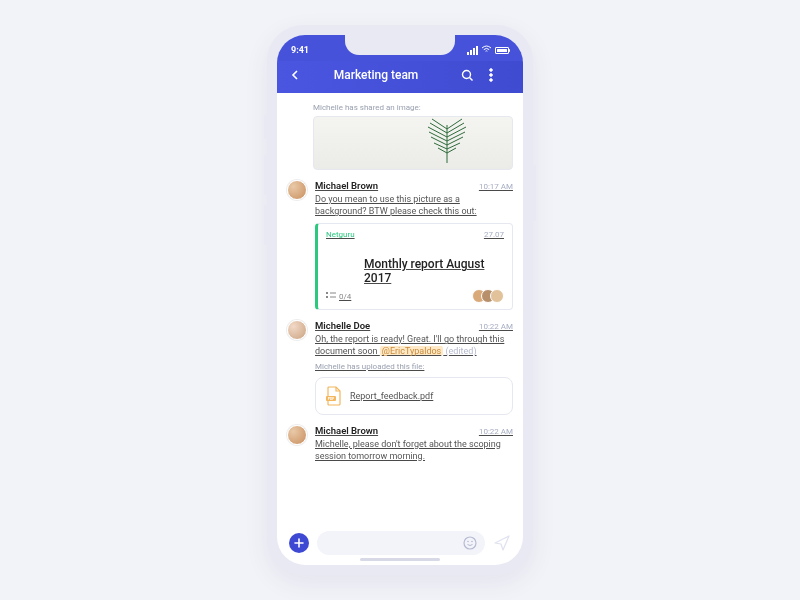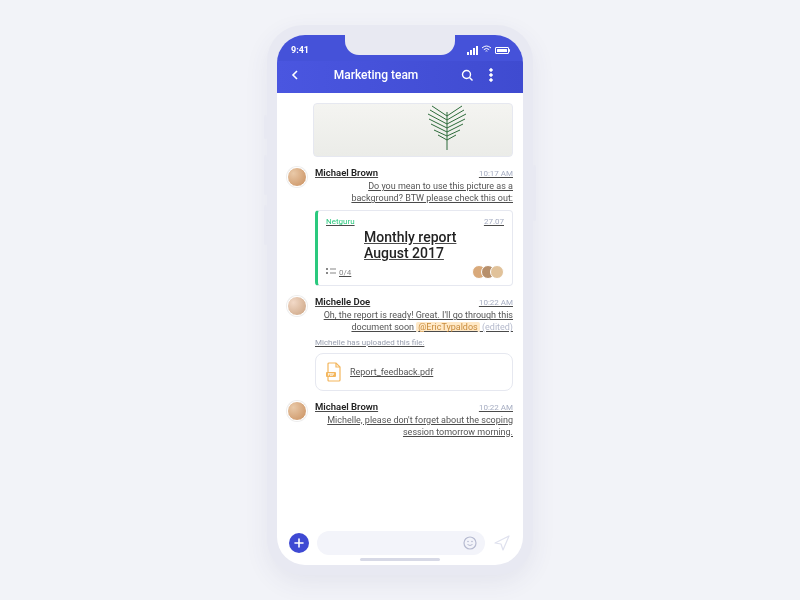--- a/index.html
+++ b/index.html
@@ -93,35 +93,35 @@
   .leaf { position:absolute; right:30px; top:-2px; }
   .leaf path { stroke:#2d6b3a; fill:none; stroke-width:1;}
   .msg { display:flex; gap:8px; margin-top:10px;text-decoration:underline; }
   .avatar { width:20px; height:20px; border-radius:50%; flex-shrink:0; }
   .av-m { background: radial-gradient(circle at 30% 30%, #e9c9a8, #c98f5e); border:1px solid #fff; box-shadow:0 0 0 1px #eee; }
   .av-f { background: radial-gradient(circle at 30% 30%, #f2d9c7, #caa280); border:1px solid #fff; box-shadow:0 0 0 1px #eee; }
   .msg-body { flex:1; }
   .msg-head { display:flex; justify-content:space-between; align-items:baseline; }
   .name { font-weight:600; font-size:9.5px; color:#222; }
   .time { font-size:8px; color:#a6adc2; }
-  .text { font-size:9px; color:#555; line-height:1.35; margin-top:2px;text-align:right; }
+  .text { font-size:9px; color:#555; line-height:1.35; margin-top:2px; }
   .mention { background:#ffe9c7; color:#c88b3c; border-radius:2px; padding:0 2px; }
   .edited { color:#b4b9cc; }
 
   .task-card {
     margin-top:6px;
     border:1px solid #e6e8f0;
     border-left:3px solid #2ac97e;
     border-radius:4px;
     padding:6px 8px;
   }
   .task-top { display:flex; justify-content:space-between; align-items:center; }
   .task-source { color:#2ac97e; font-size:8px; }
   .task-date { color:#a6adc2; font-size:8px; }
-  .task-title { font-size:14px; color:#222; font-weight:500; margin-top:3px;padding-left:38px; }
+  .task-title { font-size:12px; color:#222; font-weight:500; margin-top:18px;padding-left:38px; }
   .task-bottom { display:flex; justify-content:space-between; align-items:center; margin-top:4px; }
   .task-count { font-size:8px; color:#888; display:flex; align-items:center; gap:3px; }
   .task-avs { display:flex; }
   .task-avs .mini { width:14px; height:14px; border-radius:50%; border:1.5px solid #fff; margin-left:-5px; }
   .mini1 { background:#d9a97a; } .mini2{ background:#b78f6b;} .mini3{ background:#e1c29a;}
 
   .file-card {
     margin-top:6px;
     border:1px solid #e6e8f0;
     border-radius:8px;
@@ -210,20 +210,21 @@
       <div class="nav-icon">
         <svg width="4" height="14" viewBox="0 0 4 14">
             <circle cx="2" cy="2" r="1.3" fill="#fff"></circle>
             <circle cx="2" cy="7" r="1.3" fill="#fff"></circle>
             <circle cx="2" cy="12" r="1.3" fill="#fff"></circle>
           </svg>
       </div>
     </div>
 
     <div class="chat">
+      <div class="sys">Michelle has shared an image:</div>
       <div class="img-card">
         <svg class="leaf" width="70" height="54" viewBox="0 0 70 54">
           <path d="M35 48 L35 10"></path>
           <path d="M35 14 L20 4 M35 18 L18 8 M35 22 L16 12 M35 26 L17 17 M35 30 L19 22 M35 34 L22 28 M35 38 L26 33"></path>
           <path d="M35 14 L50 4 M35 18 L52 8 M35 22 L54 12 M35 26 L53 17 M35 30 L51 22 M35 34 L48 28 M35 38 L44 33"></path>
         </svg>
       </div>
 
       <div class="msg">
         <div class="avatar av-m"></div>

